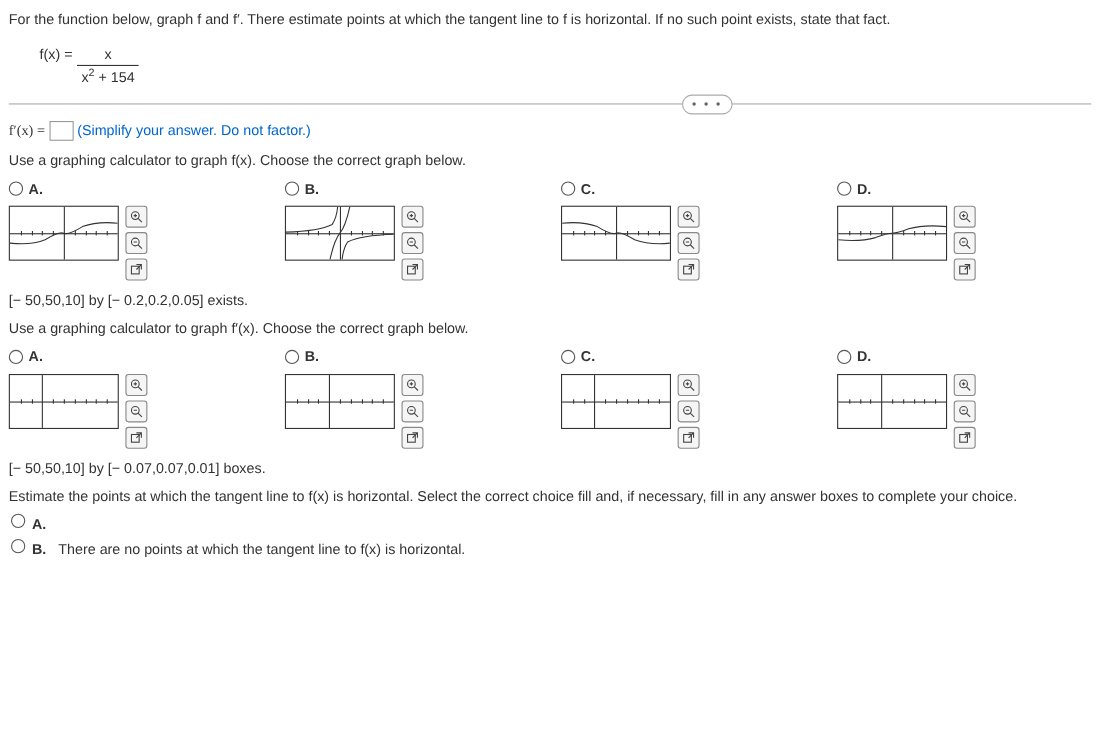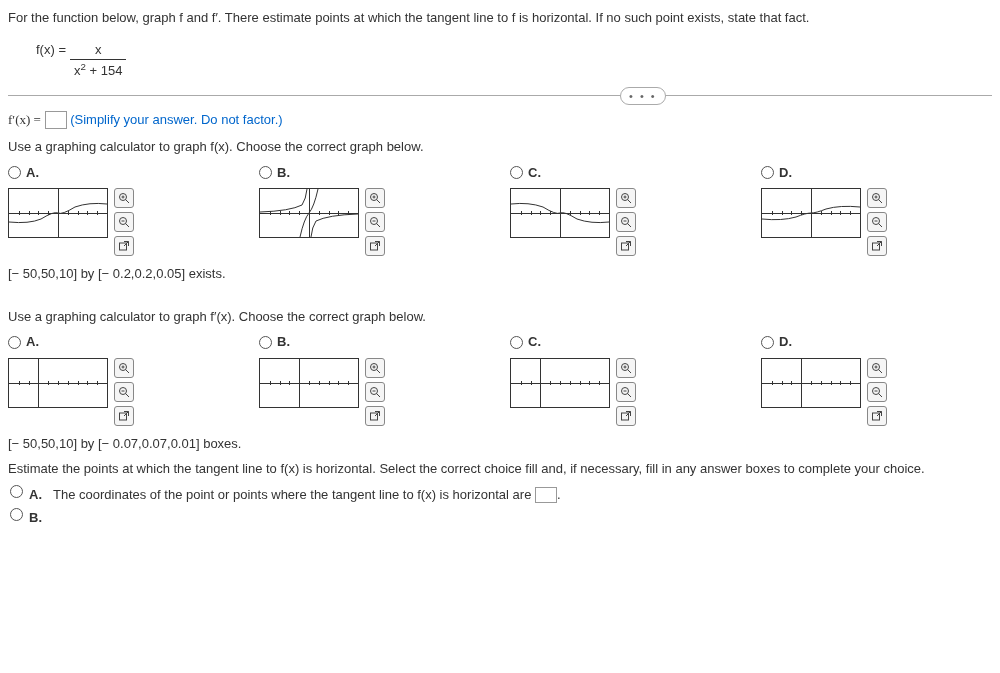--- a/index.html
+++ b/index.html
@@ -386,21 +386,21 @@
               <path d="M 6 1.5 L 10.5 1.5 L 10.5 6 M 10.5 1.5 L 6 6" stroke="#444" fill="none"></path>
             </svg>
           </div>
       </div>
     </div>
   </div>
 </div>
 
 <div style="margin-top:8px">[− 50,50,10] by [− 0.2,0.2,0.05] exists.</div>
 
-<div style="margin-top:23px">Use a graphing calculator to graph f′(x). Choose the correct graph below.</div>
+<div style="margin-top:6px">Use a graphing calculator to graph f′(x). Choose the correct graph below.</div>
 
 <div class="options-row">
   <div class="option">
     <div class="option-label">
         <span class="radio"></span>
         <span>A.</span>
       </div>
     <div class="thumb-block">
       <div class="thumb">
         <div class="xaxis"></div>
@@ -580,22 +580,20 @@
 
 <div style="margin-top:8px">[− 50,50,10] by [− 0.07,0.07,0.01] boxes.</div>
 
 <div style="margin-top:6px">Estimate the points at which the tangent line to f(x) is horizontal. Select the correct choice fill and, if necessary, fill in any answer boxes to complete your choice.</div>
 
 <div class="final-choices">
   <div class="final-row">
     <span class="radio"></span>
     <span class="label">A.</span>
     <div>
-      <div>
-        <span>The coordinates of the point or points where the tangent line to f(x) is horizontal are </span><span class="input-box input-box-sm"></span><span>.</span>
-      </div>
     </div>
   </div>
   <div class="final-row">
     <span class="radio"></span>
     <span class="label">B.</span>
+    <div>There are no points at which the tangent line to f(x) is horizontal.</div>
   </div>
 </div>
 
 </body></html>

